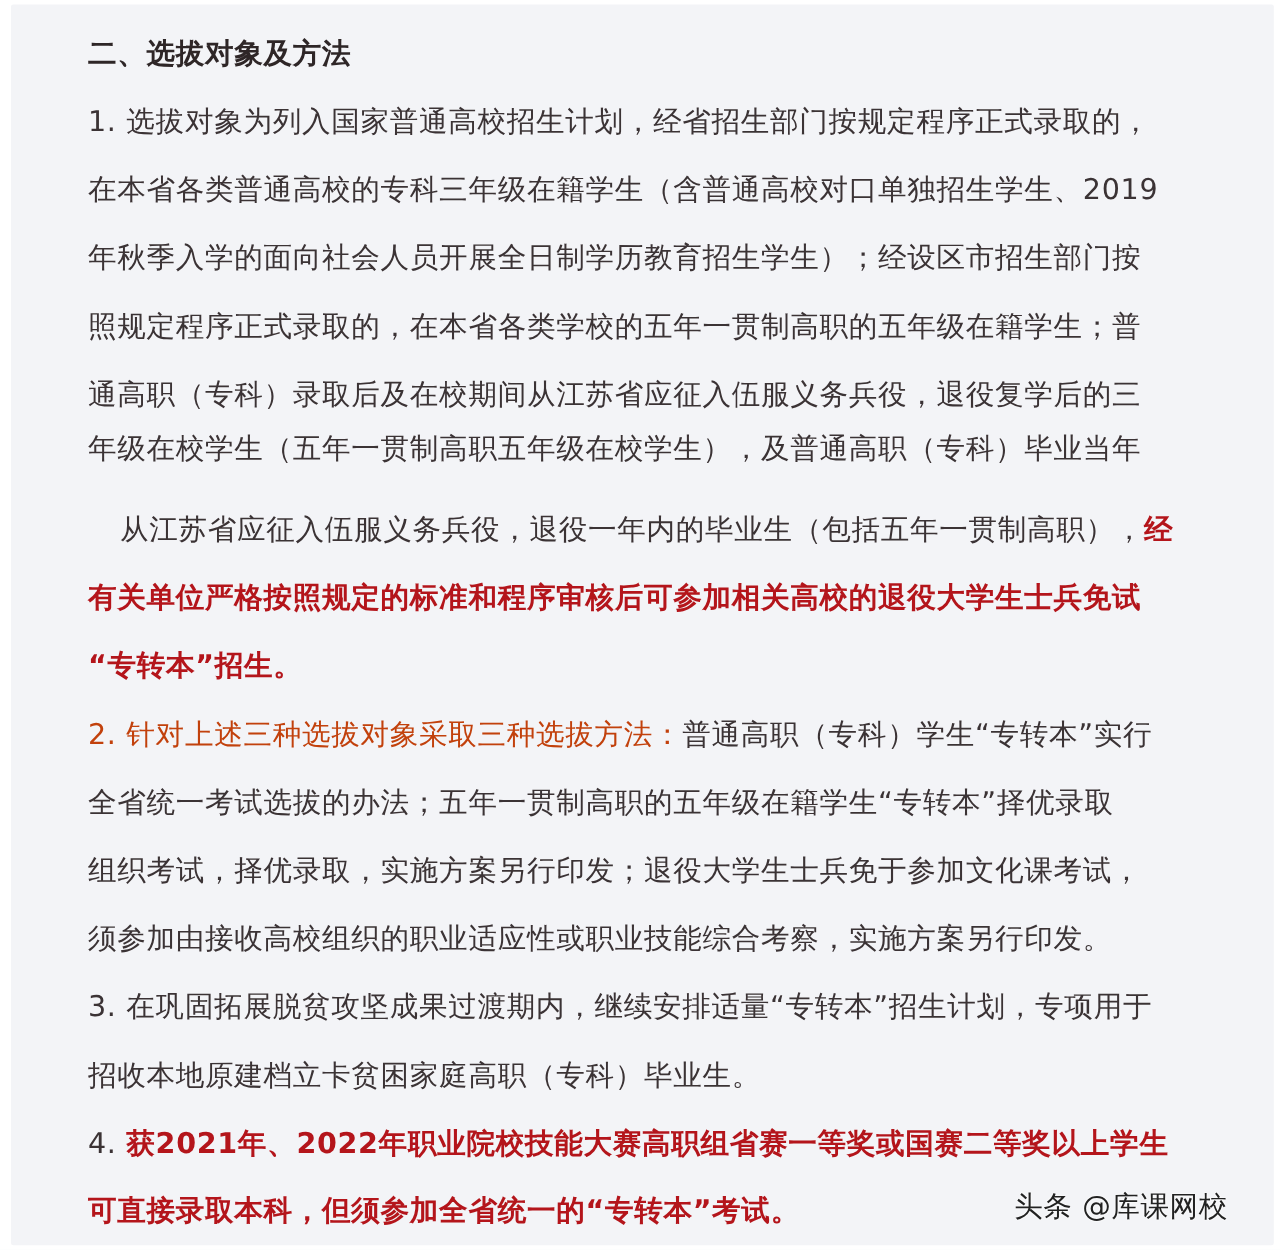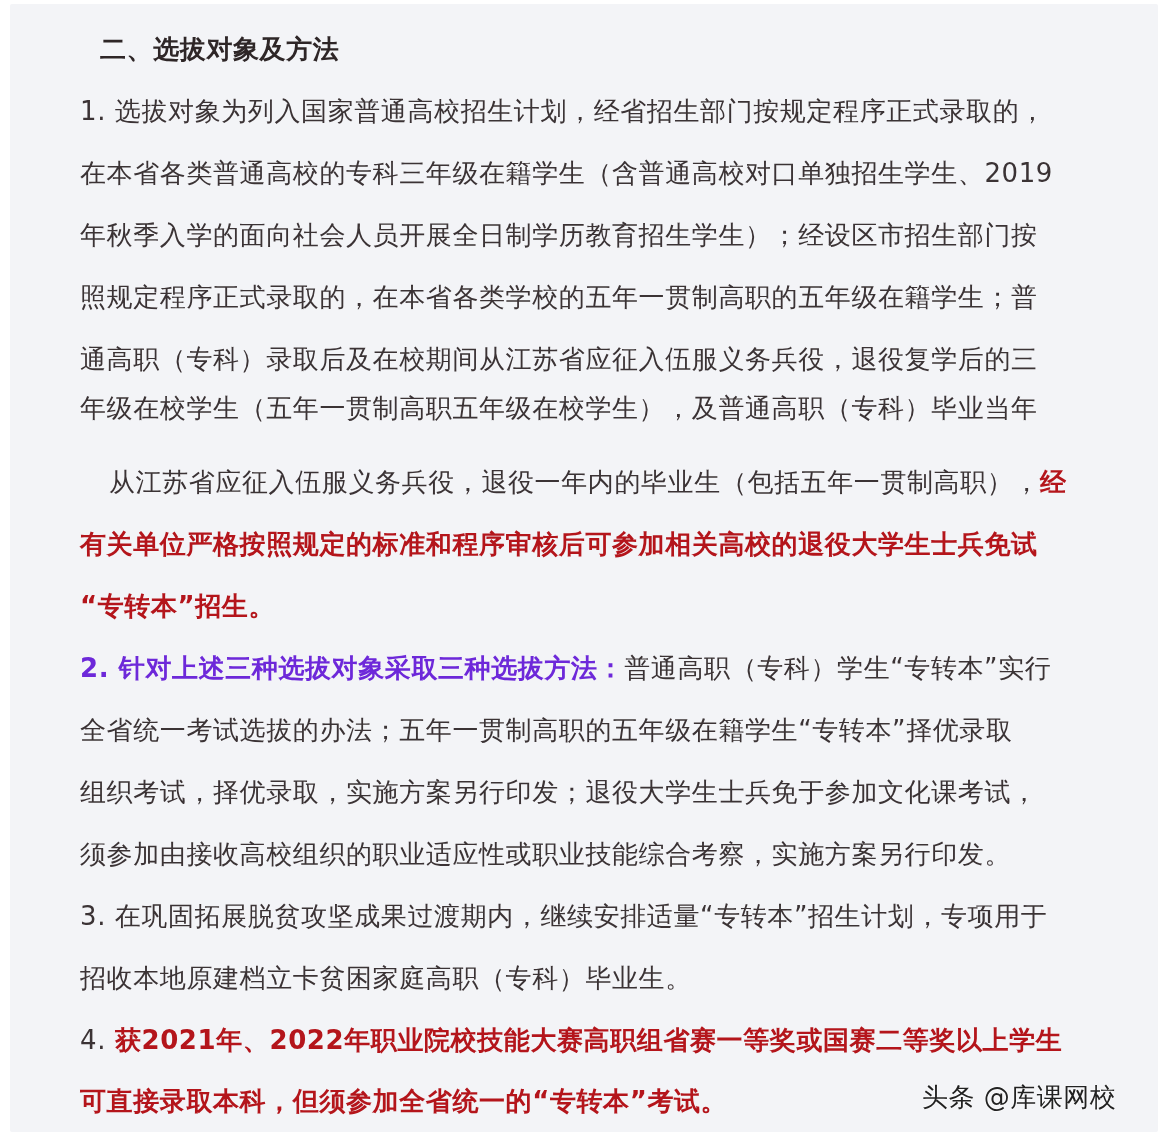--- a/index.html
+++ b/index.html
@@ -32,23 +32,23 @@
     .line {
       position: absolute;
       left: 0;
       white-space: nowrap;
       font-size: 26px;
       line-height: 34px;
       color: #3b3335;
       letter-spacing: 0.6px;
     }
     .seg-normal { font-weight: normal; color: #3b3335; }
-    .seg-bold { font-weight: bold; color: #6d28d9; }
+    .seg-bold { font-weight: normal; color: #c2410c; }
     .seg-red { font-weight: bold; color: #b4151b; }
-    .heading { font-size: 26px; font-weight: bold; color: #2e2627; margin-left: 20px; }
+    .heading { font-size: 26px; font-weight: bold; color: #2e2627; }
     .watermark {
       position: absolute;
       left: 922px;
       top: 1080px;
       font-size: 26px;
       line-height: 34px;
       color: #222222;
       font-family: "DejaVu Sans", sans-serif;
       text-shadow: 0 0 2px #ffffff, 0 0 2px #ffffff;
       letter-spacing: 0.5px;

